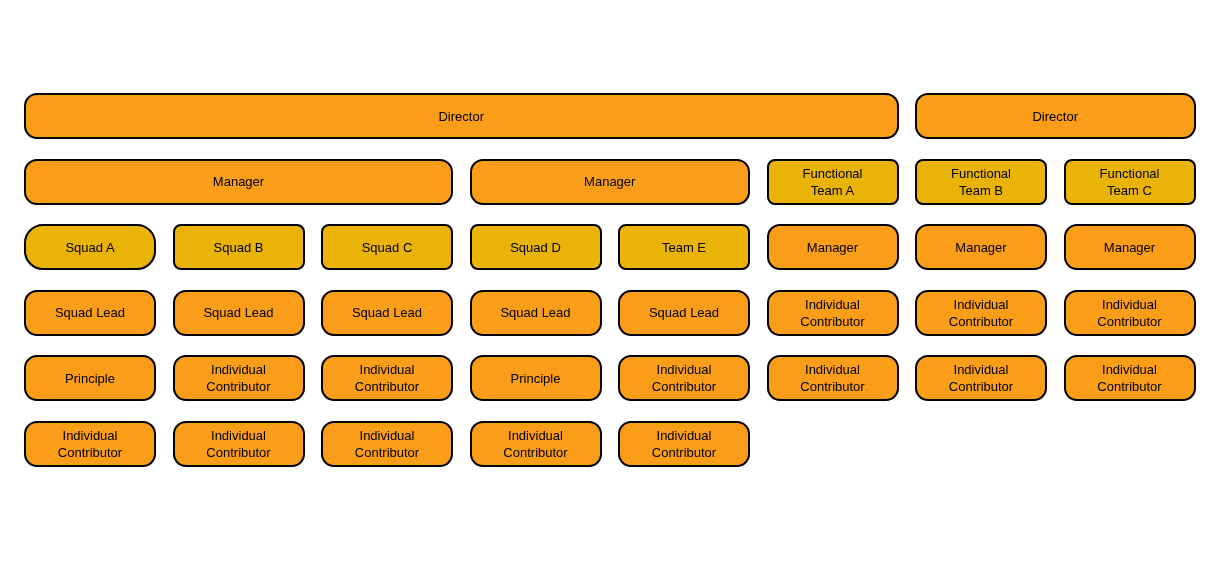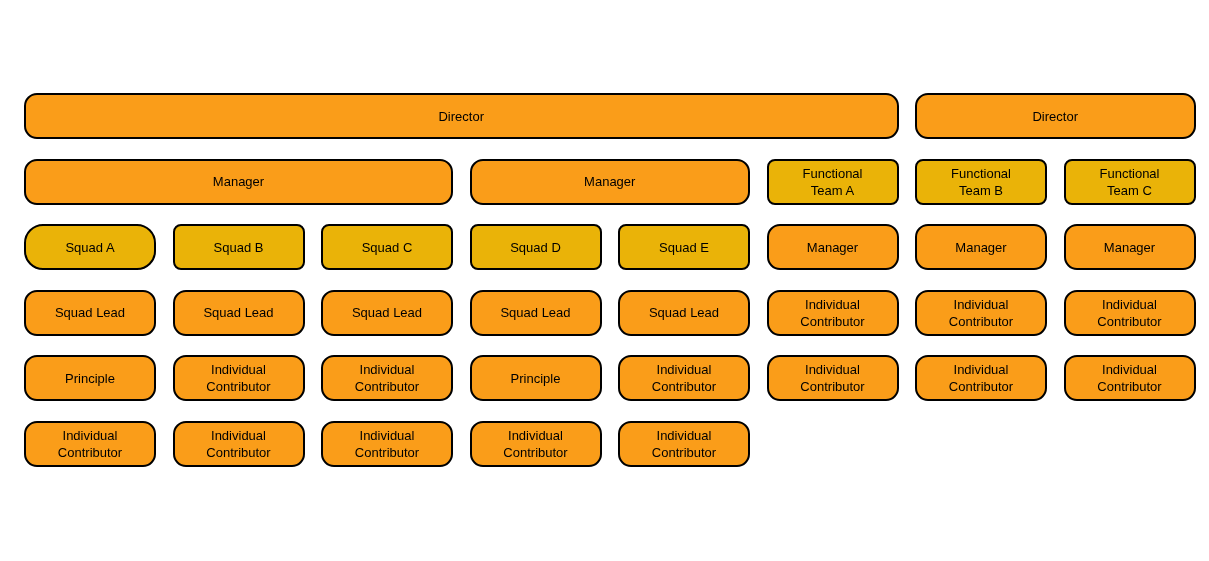--- a/index.html
+++ b/index.html
@@ -50,21 +50,21 @@
       <div class="node teal" style="grid-area: 2 / 6 / auto / span 1;">Functional
 Team A</div>
       <div class="node teal" style="grid-area: 2 / 7 / auto / span 1;">Functional
 Team B</div>
       <div class="node teal" style="grid-area: 2 / 8 / auto / span 1;">Functional
 Team C</div>
       <div class="node teal" style="grid-area: 3 / 1 / auto / span 1; border-radius: 19px;">Squad A</div>
       <div class="node teal" style="grid-area: 3 / 2 / auto / span 1;">Squad B</div>
       <div class="node teal" style="grid-area: 3 / 3 / auto / span 1;">Squad C</div>
       <div class="node teal" style="grid-area: 3 / 4 / auto / span 1;">Squad D</div>
-      <div class="node teal" style="grid-area: 3 / 5 / auto / span 1;">Squad E</div>
+      <div class="node teal" style="grid-area: 3 / 5 / auto / span 1;">Team E</div>
       <div class="node orange" style="grid-area: 3 / 6 / auto / span 1;">Manager</div>
       <div class="node orange" style="grid-area: 3 / 7 / auto / span 1;">Manager</div>
       <div class="node orange" style="grid-area: 3 / 8 / auto / span 1;">Manager</div>
       <div class="node orange" style="grid-area: 4 / 1 / auto / span 1;">Squad Lead</div>
       <div class="node orange" style="grid-area: 4 / 2 / auto / span 1;">Squad Lead</div>
       <div class="node orange" style="grid-area: 4 / 3 / auto / span 1;">Squad Lead</div>
       <div class="node orange" style="grid-area: 4 / 4 / auto / span 1;">Squad Lead</div>
       <div class="node orange" style="grid-area: 4 / 5 / auto / span 1;">Squad Lead</div>
       <div class="node orange" style="grid-area: 4 / 6 / auto / span 1;">Individual
 Contributor</div>

